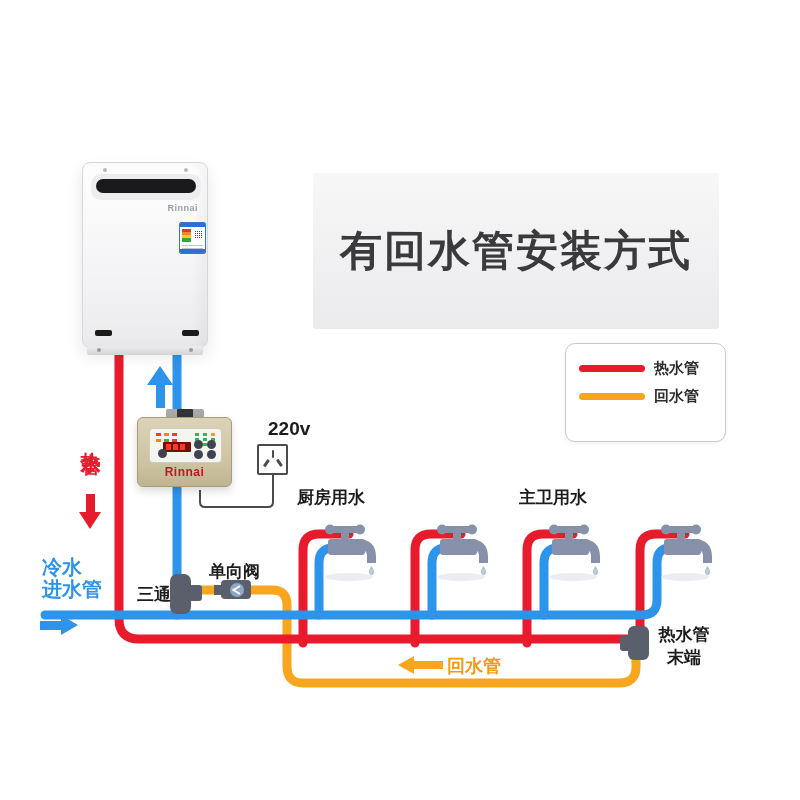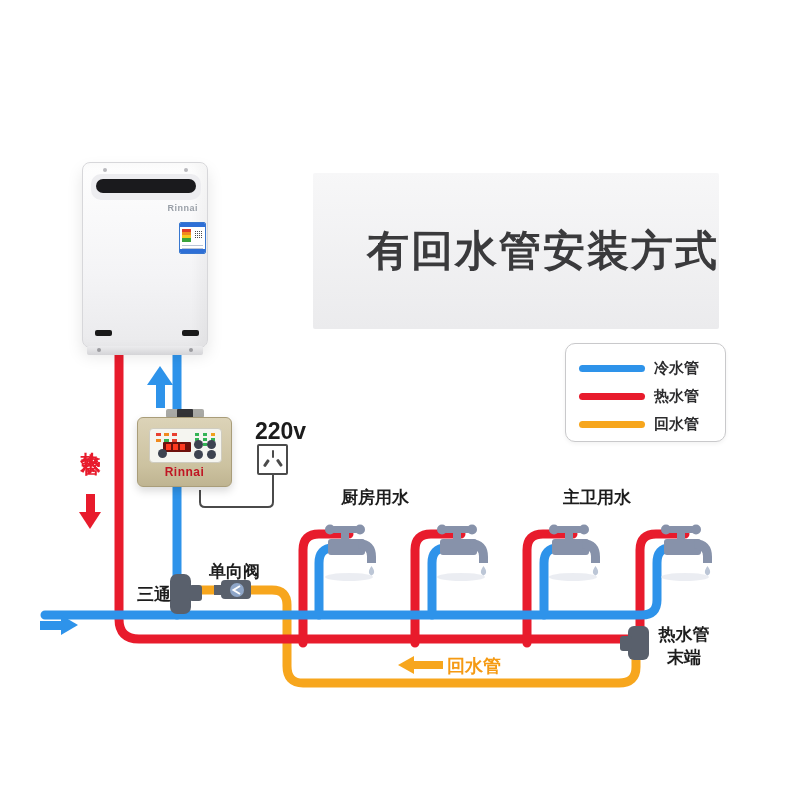--- a/index.html
+++ b/index.html
@@ -3,21 +3,21 @@
 <meta charset="utf-8">
 <style>
   html,body{margin:0;padding:0;background:#fff;}
   #stage{position:relative;width:800px;height:800px;background:#ffffff;overflow:hidden;
          font-family:"Liberation Sans","DejaVu Sans",sans-serif;}
   .abs{position:absolute;}
 
   
   .banner{left:313px;top:173px;width:406px;height:156px;border-radius:2px;
           background:linear-gradient(180deg,#f7f7f8 0%,#ebebed 100%);
-          display:flex;align-items:center;justify-content:flex-end;font-family:Liberation Serif, serif;}
+          display:flex;align-items:center;justify-content:center;font-family:Liberation Serif, serif;}
   .banner-text{font-size:42px;font-weight:700;color:#3a3a3c;letter-spacing:2px;}
 
   
   .legend{left:565px;top:343px;width:161px;height:99px;background:#fff;
           border:1.5px solid #c9c9cb;border-radius:10px;box-sizing:border-box;
           padding:6px 0 0 13px;box-shadow:0 2px 4px rgba(0,0,0,.05);}
   .legend-title{font-size:15px;font-weight:700;color:#2c2c2e;}
   .legend-row{display:flex;align-items:center;margin-top:9px;}
   .swatch{width:66px;height:7px;border-radius:4px;background:#999;}
   .legend-label{font-size:15px;font-weight:700;color:#2c2c2e;margin-left:9px;}
@@ -63,21 +63,21 @@
   .leds-right{right:22px;top:4px;width:4px;height:3px;background:#35b455;
      box-shadow:8px 0 0 #35b455,16px 0 0 #f0a01d,0 5px 0 #35b455,8px 5px 0 #35b455,16px 5px 0 #35b455,
                 0 10px 0 #e84030,8px 10px 0 #35b455,16px 10px 0 #35b455;}
   .btn-round{width:9px;height:9px;border-radius:50%;background:#3d4350;}
   .btn-grid{right:18px;bottom:3px;width:9px;height:9px;border-radius:50%;background:#3d4350;
      box-shadow:13px 0 0 #3d4350,0 -10px 0 #3d4350,13px -10px 0 #3d4350;}
   .ctrl-brand{left:0;right:0;top:47px;text-align:center;font-size:12px;font-weight:700;
               color:#c01523;letter-spacing:.5px;}
 
   
-  .power-label{left:255px;top:418px;font-size:23px;font-weight:600;color:#1f1f1f;}
+  .power-label{left:268px;top:418px;font-size:19px;font-weight:600;color:#1f1f1f;}
   .socket{left:257px;top:444px;width:31px;height:31px;background:#fff;border:2px solid #4b4b4b;
           border-radius:2px;box-sizing:border-box;}
   .slot{position:absolute;background:#4b4b4b;border-radius:1px;}
   .slot-top{left:12.5px;top:4px;width:2.5px;height:8px;}
   .slot-l{left:6px;top:13px;width:2.5px;height:8px;transform:rotate(35deg);}
   .slot-r{left:19px;top:13px;width:2.5px;height:8px;transform:rotate(-35deg);}
 
   
   svg.overlay{position:absolute;left:0;top:0;}
   .pipe{fill:none;stroke-width:9;stroke-linecap:round;}
@@ -91,21 +91,21 @@
 
   
   .lbl{color:#1c1c1c;font-weight:700;}
   .hot-vert{left:78px;top:436px;font-size:20px;color:var(--hot);
             writing-mode:vertical-rl;text-orientation:upright;letter-spacing:2px;}
   .cold-inlet{left:42px;top:556px;font-size:20px;color:var(--cold);line-height:22px;}
   .tee-label{left:137px;top:583px;font-size:17px;}
   .valve-label{left:209px;top:560px;font-size:17px;}
   .return-label{left:447px;top:654px;font-size:18px;color:#f59a13;}
   .hot-end{left:645px;top:623px;width:78px;font-size:17px;text-align:center;line-height:23px;}
-  .faucet-label{top:486px;width:112px;text-align:right;font-size:17px;}
+  .faucet-label{top:486px;width:112px;text-align:left;font-size:17px;}
 
   
   .tri{width:0;height:0;}
   .up-head{left:147px;top:366px;border-left:13px solid transparent;border-right:13px solid transparent;
            border-bottom:19px solid var(--cold);}
   .up-stem{left:155.5px;top:384px;width:9px;height:24px;background:var(--cold);}
   .down-stem{left:86px;top:494px;width:9px;height:19px;background:var(--hot);}
   .down-head{left:79px;top:512px;border-left:11.5px solid transparent;border-right:11.5px solid transparent;
              border-top:17px solid var(--hot);}
   .right-stem{left:40px;top:621px;width:21px;height:9px;background:var(--cold);}
@@ -171,24 +171,20 @@
     <use href="#faucet" transform="translate(569,538)"></use>
     <use href="#faucet" transform="translate(681,538)"></use>
   </svg>
 
   <div class="abs banner">
     <div class="banner-text">有回水管安装方式</div>
   </div>
 
   <div class="abs legend">
     <div class="legend-row">
-      <div class="swatch" style="background: rgb(46, 147, 234);"></div>
-      <div class="legend-label">冷水管</div>
-    </div>
-    <div class="legend-row">
       <div class="swatch" style="background: rgb(232, 27, 44);"></div>
       <div class="legend-label">热水管</div>
     </div>
     <div class="legend-row">
       <div class="swatch" style="background: rgb(247, 166, 29);"></div>
       <div class="legend-label">回水管</div>
     </div>
   </div>
 
   <div class="abs heater">
@@ -235,20 +231,24 @@
   <div class="abs socket">
     <div class="slot slot-top"></div>
     <div class="slot slot-l"></div>
     <div class="slot slot-r"></div>
   </div>
 
   <div class="abs lbl hot-vert">热水管</div>
   <div class="abs down-stem"></div>
   <div class="abs tri down-head"></div>
 
+  <div class="abs lbl cold-inlet">
+    <div>冷水</div>
+    <div>进水管</div>
+  </div>
   <div class="abs right-stem"></div>
   <div class="abs tri right-head"></div>
 
   <div class="abs lbl tee-label">三通</div>
   <div class="abs lbl valve-label">单向阀</div>
 
   <div class="abs tri left-head"></div>
   <div class="abs left-stem"></div>
   <div class="abs lbl return-label">回水管</div>
 

